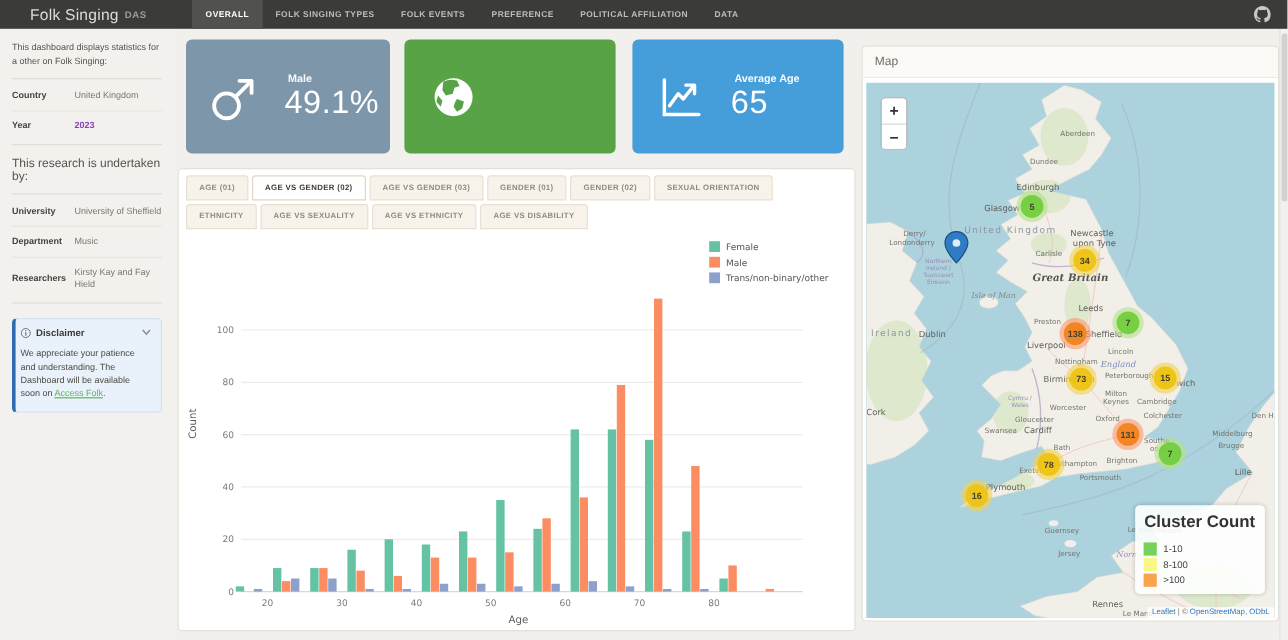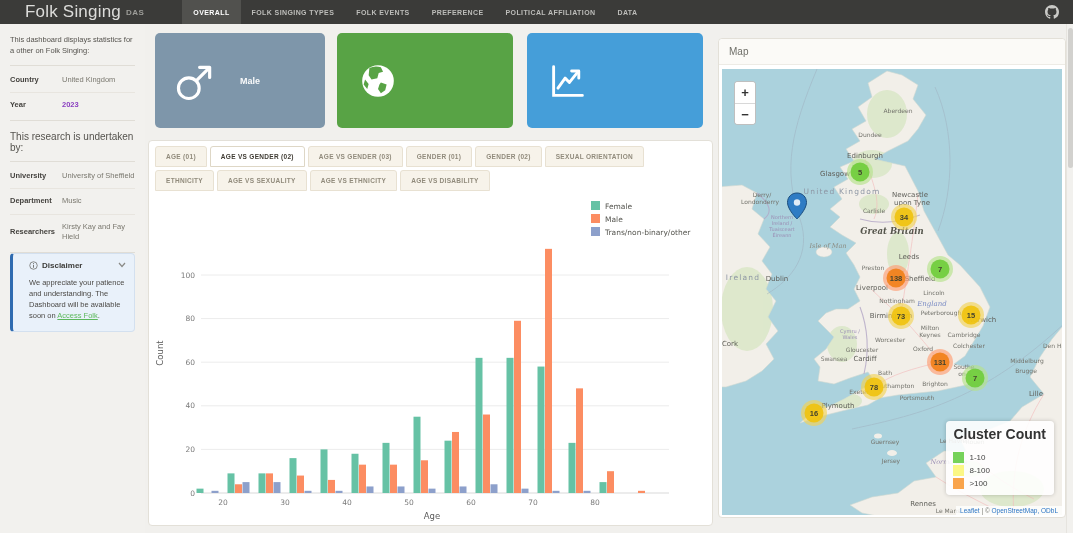--- a/index.html
+++ b/index.html
@@ -2,39 +2,39 @@
 <html><head>
 <meta charset="utf-8">
 <style>
   * { margin:0; padding:0; box-sizing:border-box; }
   html,body { width:1073px; height:533px; overflow:hidden; }
   body { font-family:"Liberation Sans", sans-serif; background:#f1f0ed; position:relative; }
   .app { position:absolute; inset:0; }
 
   
   .navbar { position:absolute; left:0; top:0; width:1073px; height:24px; background:#3b3b39; display:flex; align-items:center; z-index:30; }
-  .brand { margin-left:25px; color:#dcdcda; font-size:17px; font-weight:500; letter-spacing:.2px; }
+  .brand { margin-left:25px; color:#dcdcda; font-size:13px; font-weight:500; letter-spacing:.2px; }
   .brand-suffix { color:#9d9d99; font-size:8px; font-weight:700; margin-left:5px; letter-spacing:.5px; }
   .nav-tabs { display:flex; height:100%; margin-left:38px; }
   .nav-tab { display:flex; align-items:center; padding:0 11px; font-size:7px; font-weight:700; color:#bdbdba; letter-spacing:.4px; cursor:pointer; }
   .nav-tab.active { background:#51514e; color:#ffffff; }
   .gh { position:absolute; right:14px; top:5px; width:14px; height:14px; }
   .gh svg { display:block; fill:#c9c9c6; }
 
   
   .sidebar { position:absolute; left:0; top:24px; width:145px; bottom:0; background:#f2f1ee; padding:8px 10px 0 10px; }
   .intro { font-size:7.5px; color:#55534e; line-height:1.5; padding:2px 0 8px 0; border-bottom:1px solid #e0ddd6; }
   .kv-section { border-bottom:1px solid #e0ddd6; padding:2px 0; }
   .kv-row { display:flex; padding:7px 0; font-size:7.5px; line-height:1.4; }
   .kv-row + .kv-row { border-top:1px solid #e8e5df;align-items:center; }
   .kv-label { width:52px; font-weight:700; color:#45433f; flex:none; }
   .kv-value { color:#7a786f; }
   .kv-value.hl { color:#8a3fc0; font-weight:700; }
   .side-heading { font-size:10px; color:#55534e; padding:10px 0 8px 0; border-bottom:1px solid #e0ddd6; }
-  .disclaimer { background:#e9f1fa; border:1px solid #d3e0ef; border-left:3px solid #2f6bb0; border-radius:4px; padding:7px 8px 9px 16px; }
+  .disclaimer { margin-top:12px; background:#e9f1fa; border:1px solid #d3e0ef; border-left:3px solid #2f6bb0; border-radius:4px; padding:7px 8px 9px 4px; }
   .disc-head { display:flex; align-items:center; font-size:8px; font-weight:700; color:#3b3b38; }
   .disc-head .info-ic { width:9px; height:9px; margin-right:4px; flex:none; }
   .disc-head .chev { margin-left:auto; width:8px; height:6px; }
   .disc-body { font-size:7.5px; color:#4c4a46; line-height:1.5; margin-top:7px; }
   .disc-body p + p { margin-top:8px; }
   .green-link { color:#5cb85c; text-decoration:underline; cursor:pointer; }
 
   
   .cards { position:absolute; left:155px; top:33px; height:95px; display:flex; }
   .stat-card { height:95px; border-radius:5px; color:#fff; display:flex; align-items:center; padding-left:18px; }
@@ -153,34 +153,39 @@
 
   <div class="cards" id="stat-cards">
       <div class="stat-card" style="background: rgb(126, 150, 170); width: 170px; margin-right: 12px;">
         <span class="ic"><svg viewBox="0 0 32 32" width="46" height="46">
             <circle cx="11" cy="21" r="7.2" fill="none" stroke="#fff" stroke-width="2.2"></circle>
             <line x1="16.3" y1="15.7" x2="25" y2="7" stroke="#fff" stroke-width="2.2" stroke-linecap="round"></line>
             <polyline points="18.5,6.5 25.5,6.5 25.5,13.5" fill="none" stroke="#fff" stroke-width="2.2" stroke-linecap="round" stroke-linejoin="round"></polyline>
           </svg></span>
         <div class="stat-text">
           <span class="stat-label">Male</span>
+          <span class="stat-value">49.1%</span>
         </div>
       </div>
       <div class="stat-card" style="background: rgb(88, 163, 69); width: 176px; margin-right: 14px;">
         <span class="ic"><svg viewBox="0 0 32 32" width="46" height="46">
             <circle cx="16" cy="16" r="11" fill="#fff"></circle>
             <path d="M10,7 q4,-2 8,-0.5 l1.5,3 -3,1 -1,3.5 -4,1 -2,-3 z M18,17 l4,1.5 -1,4 -3,2 -2,-3 1,-3 z M7,15 l2.5,3 -1,3.5 -2.5,-3 z" fill="#58a345"></path>
           </svg></span>
       </div>
       <div class="stat-card" style="background: rgb(69, 158, 217); width: 176px; margin-right: 0px;">
         <span class="ic"><svg viewBox="0 0 32 32" width="46" height="46">
             <path d="M6,6 V26 H26" fill="none" stroke="#fff" stroke-width="2" stroke-linecap="round"></path>
             <polyline points="9,21 14,14 17,17 23,9.5" fill="none" stroke="#fff" stroke-width="2" stroke-linecap="round" stroke-linejoin="round"></polyline>
             <polyline points="18.5,9 23.5,9 23.5,14" fill="none" stroke="#fff" stroke-width="2" stroke-linecap="round" stroke-linejoin="round"></polyline>
           </svg></span>
+        <div class="stat-text">
+          <span class="stat-label">Average Age</span>
+          <span class="stat-value">65</span>
+        </div>
       </div>
     </div>
 
   <div class="chart-card">
     <div class="chart-tabs" id="chart-tabs">
         <div class="ctab">AGE (01)</div>
         <div class="ctab active">AGE VS GENDER (02)</div>
         <div class="ctab">AGE VS GENDER (03)</div>
         <div class="ctab">GENDER (01)</div>
         <div class="ctab">GENDER (02)</div>

